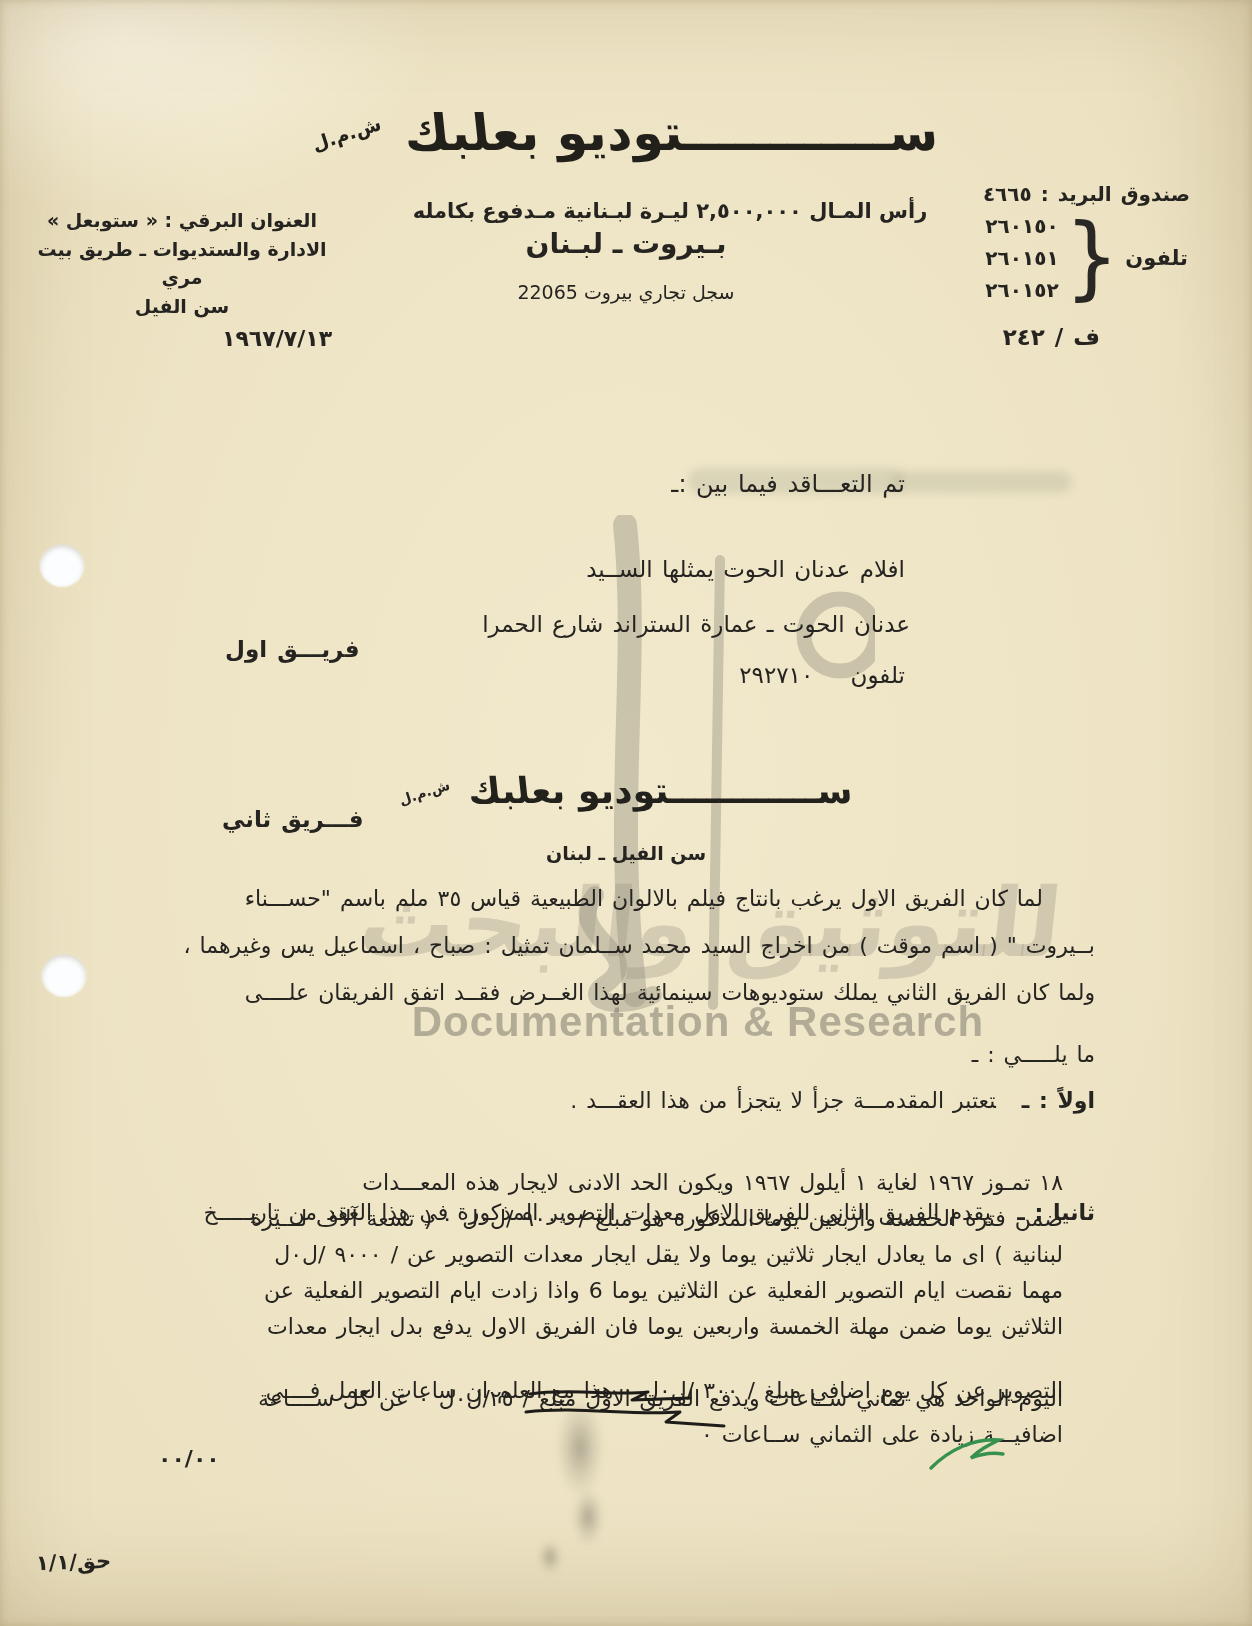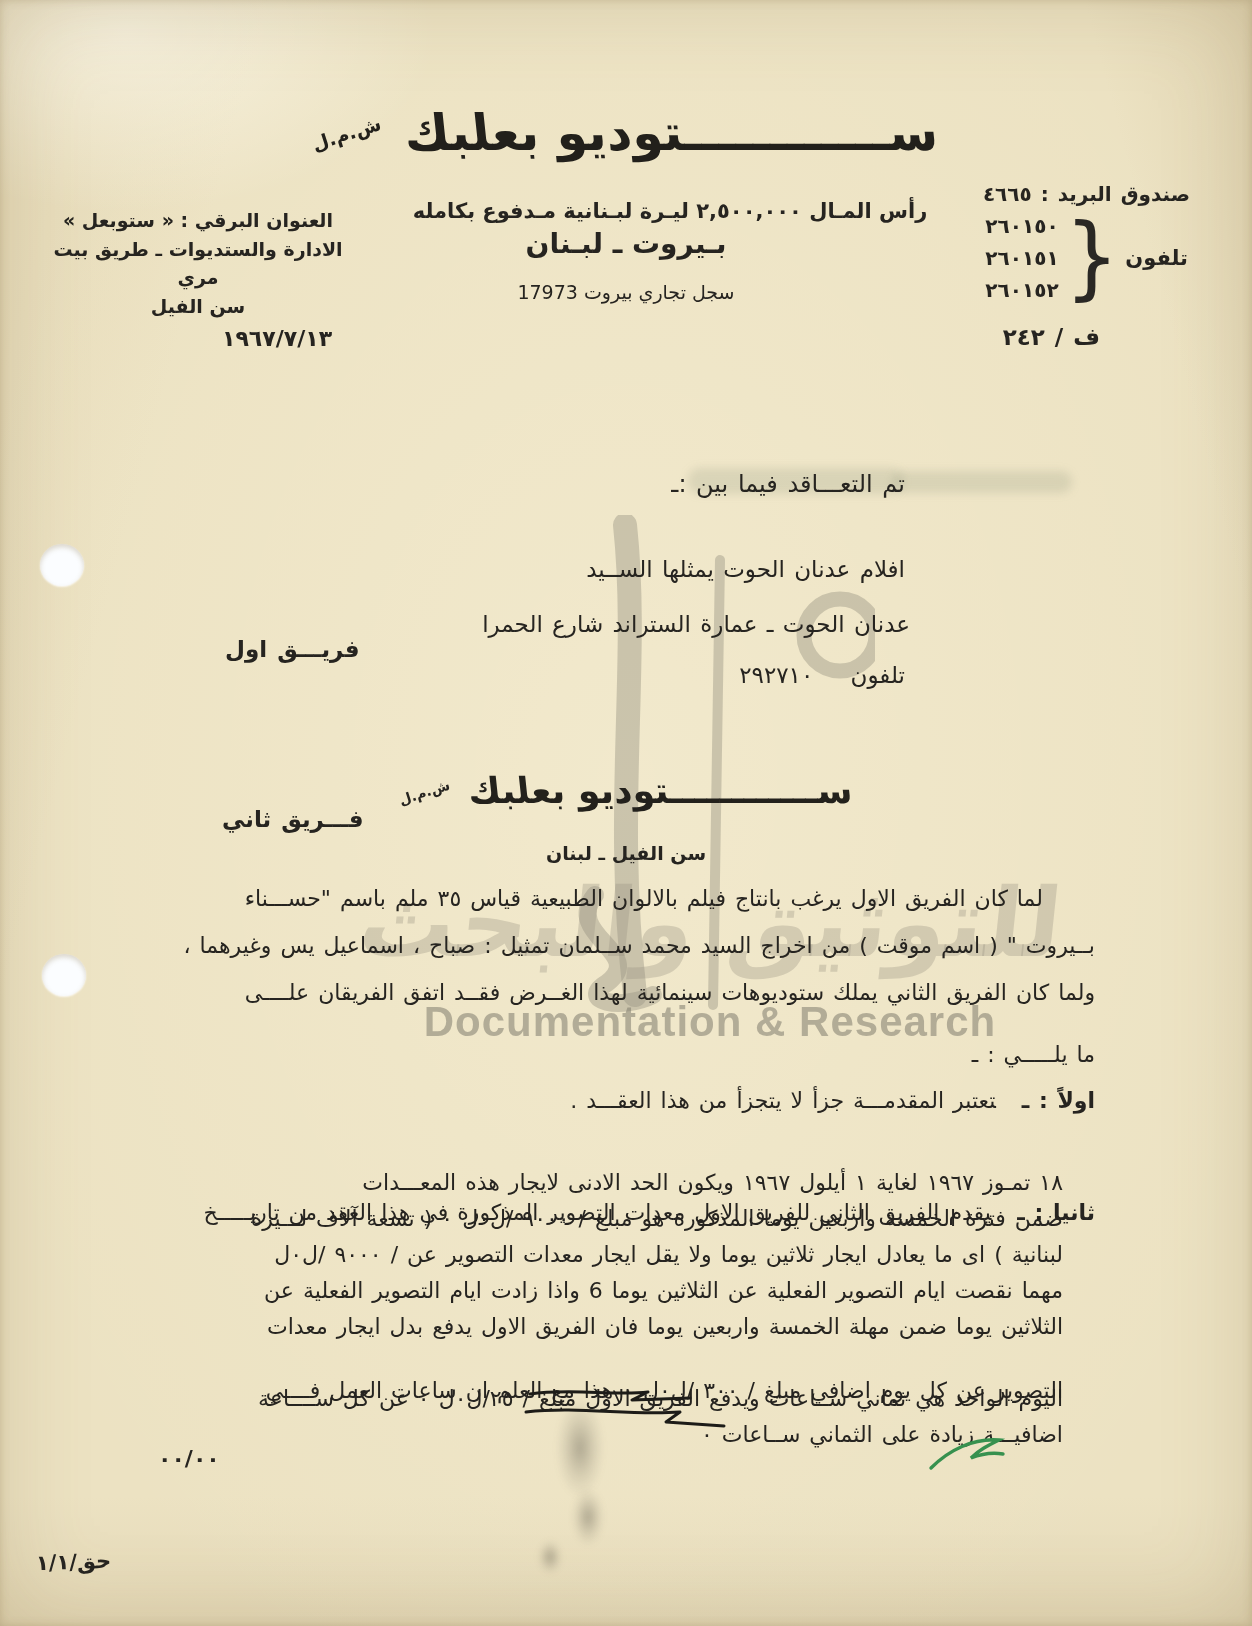--- a/index.html
+++ b/index.html
@@ -80,49 +80,49 @@
 
   <svg class="abs z1" style="left:555px;top:515px;" width="320" height="500" viewBox="0 0 320 500">
     <g fill="none" stroke="rgba(156,150,134,0.45)" stroke-linecap="round">
       <path d="M70 10 C 85 150, 58 290, 80 480" stroke-width="24"></path>
       <path d="M165 45 L 158 490" stroke-width="10"></path>
       <circle cx="285" cy="120" r="36" stroke-width="15"></circle>
       <path d="M40 380 C 8 420, 92 438, 52 468 C 22 486, 66 496, 98 480" stroke-width="18"></path>
     </g>
   </svg>
   <div class="abs z1 wm-ar" style="left:360px;top:868px;">للتوثيق والبحث</div>
-  <div class="abs z1 wm-en" style="left:300px;top:998px;width:820px;">Documentation &amp; Research</div>
+  <div class="abs z1 wm-en" style="left:288px;top:998px;width:820px;">Documentation &amp; Research</div>
 
   <div class="abs z1 smear" style="left:688px;top:468px;width:215px;height:26px;"></div>
   <div class="abs z1 smear" style="left:892px;top:471px;width:180px;height:22px;"></div>
 
   <div class="hole" style="left:40px;top:544px;"></div>
   <div class="hole" style="left:42px;top:954px;"></div>
 
   <div class="abs z2 logo-row" style="top:108px;">
     <span class="logo-main">ســــــــــــتوديو بعلبك</span>
     <span class="logo-sml">ش.م.ل</span>
   </div>
   <div class="abs z2 center-line cap-line" style="top:199px;padding-left:44px;">رأس المـال ٢,٥٠٠,٠٠٠ ليـرة لبـنانية مـدفوع بكامله</div>
   <div class="abs z2 center-line city-line" style="top:227px;">بـيروت ـ لبـنان</div>
-  <div class="abs z2 center-line reg-line" style="top:281px;">سجل تجاري بيروت 17973</div>
+  <div class="abs z2 center-line reg-line" style="top:281px;">سجل تجاري بيروت 22065</div>
 
   <div class="abs z2 pobox line" style="top:182px;right:62px;">صندوق البريد : ٤٦٦٥</div>
   <div class="abs z2 phone-flex" style="top:214px;right:64px;">
     <span class="phone-label">تلفون</span>
     <span class="brace">}</span>
     <span class="phone-col">
       <span class="phone-num">٢٦٠١٥٠</span>
       <span class="phone-num">٢٦٠١٥١</span>
       <span class="phone-num">٢٦٠١٥٢</span>
     </span>
   </div>
   <div class="abs z2 file-ref line" style="top:324px;right:152px;">ف / ٢٤٢</div>
 
-  <div class="abs z2 addr" style="left:40px;top:206px;">
+  <div class="abs z2 addr" style="left:24px;top:206px;">
     <div>العنوان البرقي : « ستوبعل »</div>
     <div>الادارة والستديوات ـ طريق بيت مري</div>
     <div>سن الفيل</div>
   </div>
   <div class="abs z2 date line" style="left:222px;top:326px;">١٩٦٧/٧/١٣</div>
 
   <div class="abs z2 big-line line" style="top:470px;right:347px;">تم التعـــاقد فيما بين :ـ</div>
 
   <div class="abs z2 body-txt line" style="top:556px;right:347px;font-size:23px;">افلام عدنان الحوت يمثلها الســيد</div>
   <div class="abs z2 body-txt line" style="top:611px;right:342px;font-size:23px;">عدنان الحوت ـ عمارة الستراند  شارع الحمرا</div>

